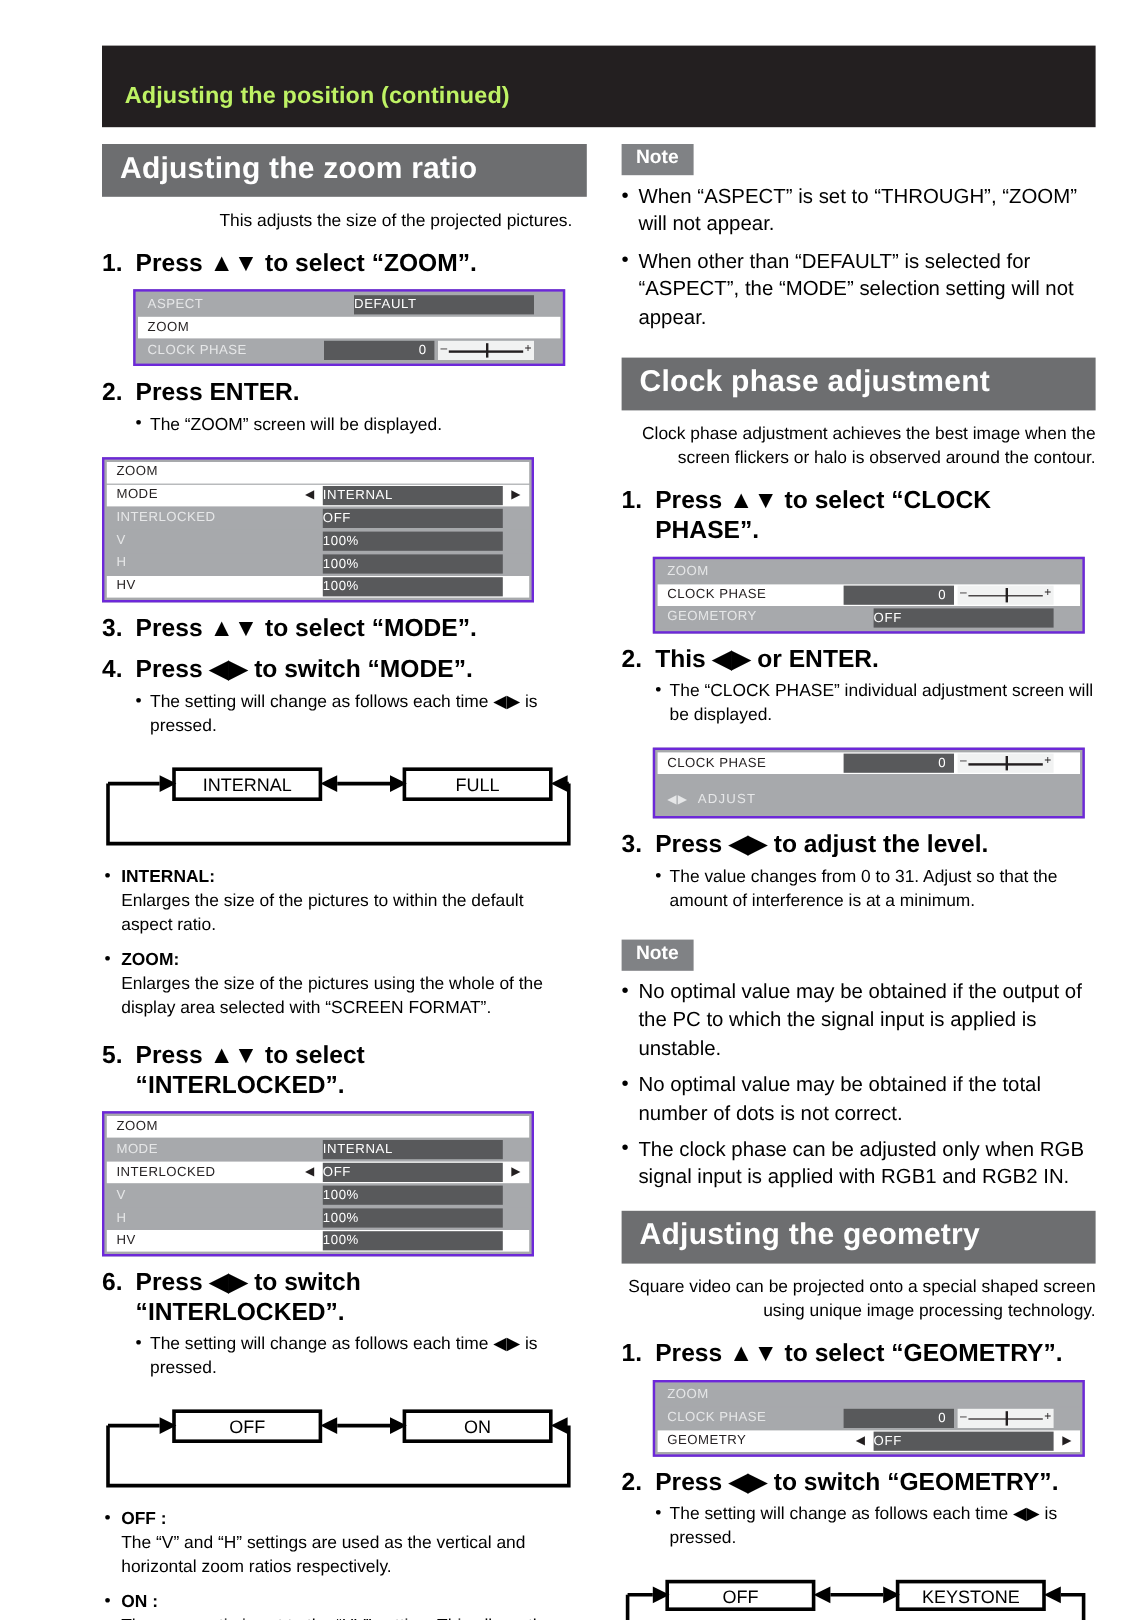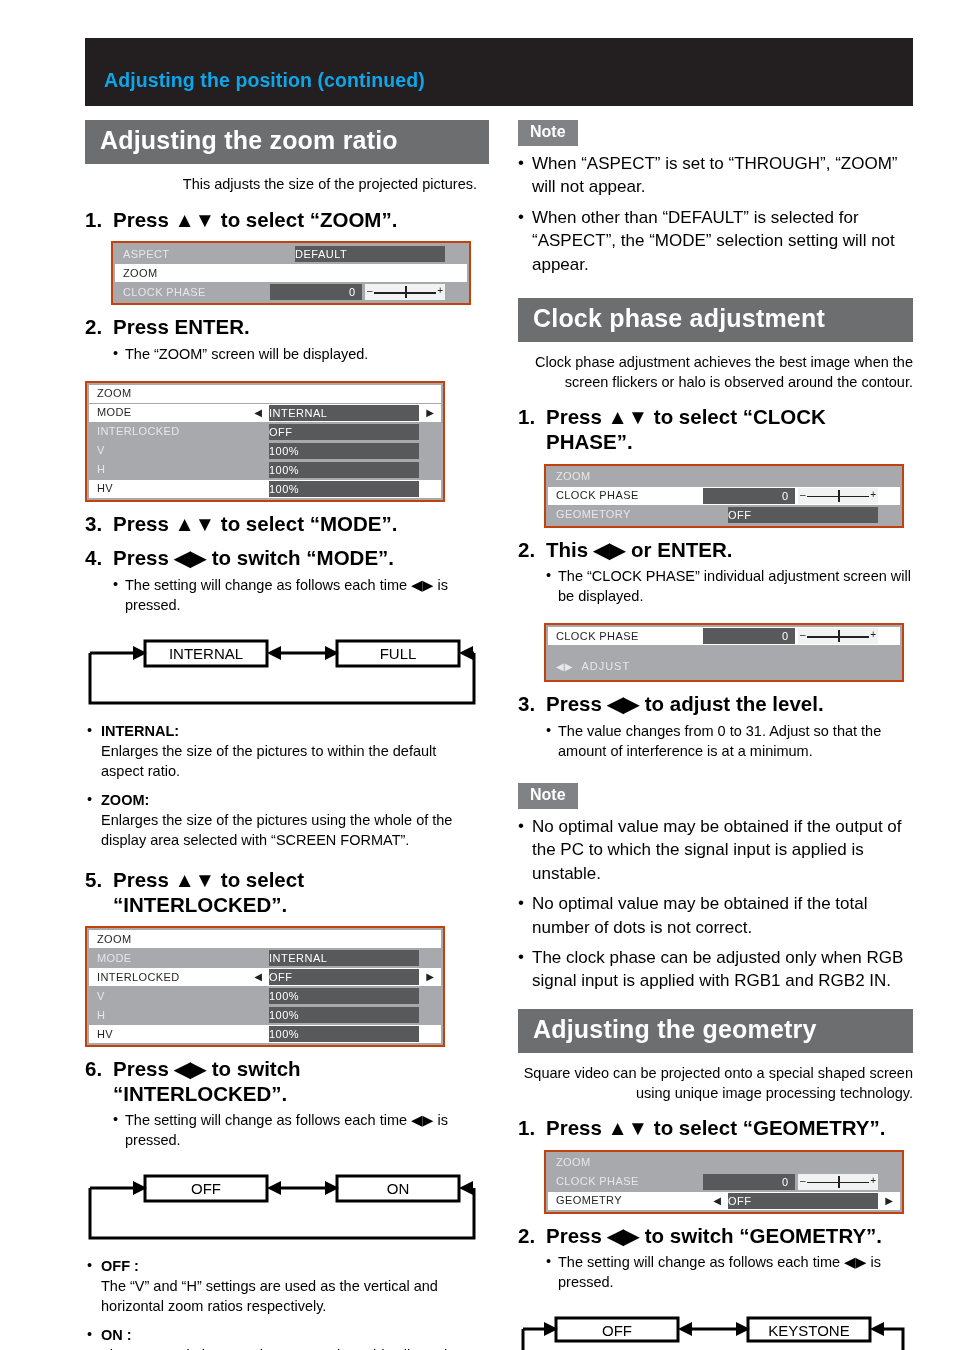--- a/index.html
+++ b/index.html
@@ -7,21 +7,21 @@
     width: 954px; height: 1350px;
     background: #ffffff;
     font-family: "Liberation Sans", sans-serif;
     color: #000;
   }
   .page { position: relative; width: 954px; height: 1350px; overflow: hidden; }
 
   
   .runhead {
     position: absolute; left: 85px; top: 38px; width: 828px; height: 68px;
-    background: #231f20; color: #0ea5e9;
+    background: #231f20; color: #bef264;
     display: flex; align-items: center;
   }
   .runhead-title {
     font-size: 19.5px; font-weight: bold; letter-spacing: .1px;
     padding-left: 19px; padding-top: 16px;
   }
 
   
   .col { position: absolute; top: 120px; }
   .col-left  { left: 85px;  width: 392px; }
@@ -62,21 +62,21 @@
   }
   .note-list { margin-top: 6px; }
   .note-item {
     font-size: 17px; line-height: 1.38; position: relative;
     padding-left: 14px; margin-bottom: 7px;
   }
   .note-item::before { content: "•"; position: absolute; left: 0; top: -1px; }
 
   
   .osd {
-    border: 2px solid #c2410c;
+    border: 2px solid #6d28d9;
     background: #a7a9ac;
     padding: 2px 2px 2px 2px;
     margin: 9px 0 4px 0;
     font-size: 11px;
     line-height: 1;
     user-select: none;
   }
   .osd.indent { margin-left: 26px; width: 360px; }
   .osd.full   { width: 360px; }
   .osd-row {

